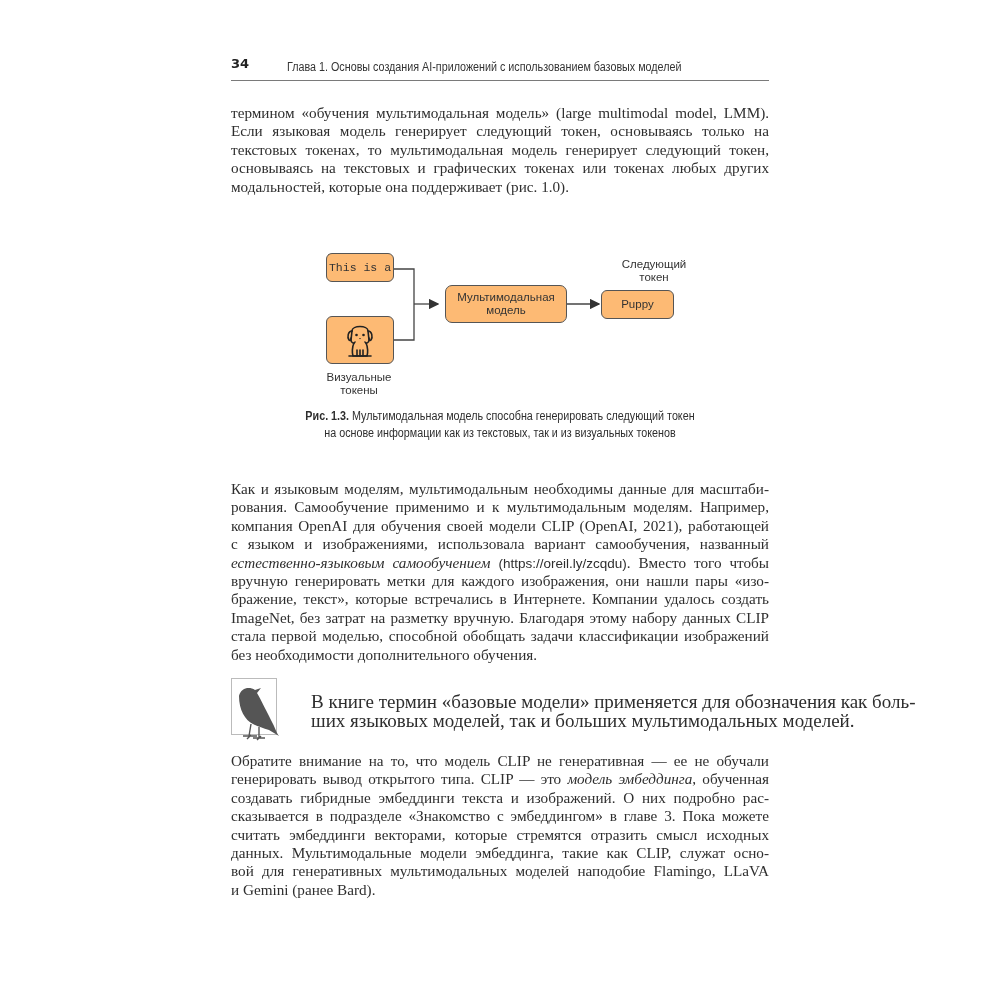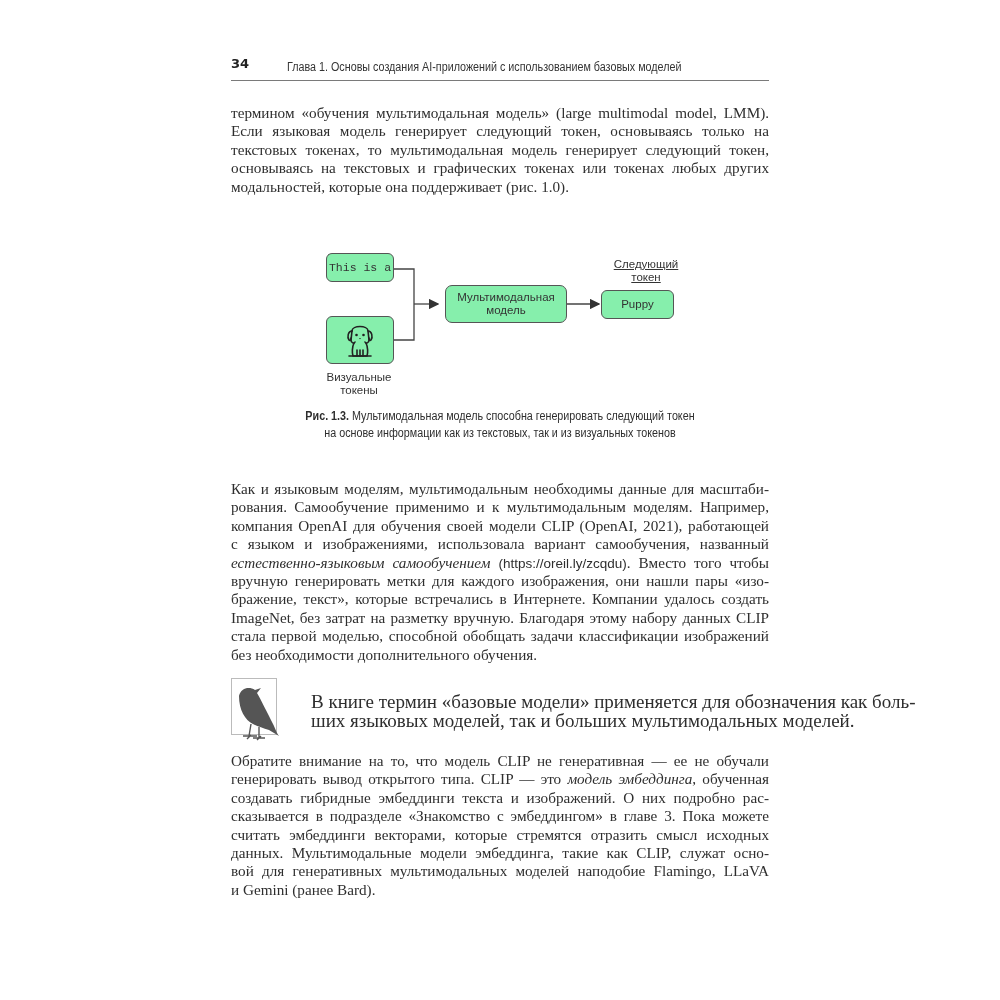--- a/index.html
+++ b/index.html
@@ -7,21 +7,21 @@
   .header { position: absolute; left: 231px; top: 54px; width: 538px; height: 26px; border-bottom: 1.5px solid #7a7a7a; }
   .page-num { position: absolute; left: 0; top: 2px; font-family: "DejaVu Sans", sans-serif; font-weight: bold; font-size: 13px; color: #222; }
   .running-title { position: absolute; left: 56px; top: 6px; font-family: "Liberation Sans", sans-serif; font-size: 12.5px; color: #333; transform: scaleX(0.86); transform-origin: left; white-space: nowrap; }
   .para { position: absolute; left: 231px; width: 538px; font-family: "Liberation Serif", serif; font-size: 15.2px; line-height: 18.4px; text-align: justify; color: #2e2e2e; }
   .para .line { display: block; text-align: justify; text-align-last: justify; white-space: nowrap; height: 18.4px; }
   .para .line.last { text-align-last: left; }
   .para em { font-style: italic; }
   .url { font-family: "Liberation Sans", sans-serif; font-size: 13.5px; }
   .figure { position: absolute; left: 318px; top: 214px; width: 370px; height: 190px; }
   .fig-label { position: absolute; font-family: "Liberation Sans", sans-serif; font-size: 11.5px; color: #333; text-align: center; line-height: 13px; }
-  .box { position: absolute; border: 1.3px solid #555; border-radius: 6px; background: #86efac; display: flex; align-items: center; justify-content: center; text-align: center; font-family: "Liberation Sans", sans-serif; font-size: 11.5px; color: #333; line-height: 13px; }
+  .box { position: absolute; border: 1.3px solid #555; border-radius: 6px; background: #fdba74; display: flex; align-items: center; justify-content: center; text-align: center; font-family: "Liberation Sans", sans-serif; font-size: 11.5px; color: #333; line-height: 13px; }
   .box.mono { font-family: "Liberation Mono", monospace; font-size: 11.5px; }
   .caption { position: absolute; left: 231px; top: 408px; width: 538px; text-align: center; font-family: "Liberation Sans", sans-serif; font-size: 12.5px; line-height: 17px; color: #2e2e2e; }
   .caption .cline { display: block; transform: scaleX(0.86); transform-origin: center; white-space: nowrap; }
   .caption b { font-weight: bold; }
   .note { position: absolute; left: 231px; top: 678px; width: 538px; height: 70px; }
   .note-icon { position: absolute; left: 0; top: 0; width: 52px; height: 66px; }
   .note-text { position: absolute; left: 80px; top: 14px; width: 458px; font-family: "Liberation Serif", serif; font-size: 19px; line-height: 19px; color: #2e2e2e; }
   .note-text .line { display: block; white-space: nowrap; }
 </style>
 </head>
@@ -81,21 +81,21 @@
     <span>токены</span>
   </div>
 
   <div class="box" style="left:127px;top:71px;width:120px;height:36px;border-radius:7px;">
     <div>
       <span>Мультимодальная</span><br>
       <span>модель</span>
     </div>
   </div>
 
-  <div class="fig-label" style="left:283px;top:44px;width:90px;text-decoration:underline;">
+  <div class="fig-label" style="left:291px;top:44px;width:90px;">
     <span>Следующий</span><br>
     <span>токен</span>
   </div>
   <div class="box" style="left:283px;top:76px;width:71px;height:27px;">
     <span>Puppy</span>
   </div>
 </div>
 
 <div class="caption">
   <span class="cline"><b>Рис. 1.3.</b><span> Мультимодальная модель способна генерировать следующий токен</span></span>

